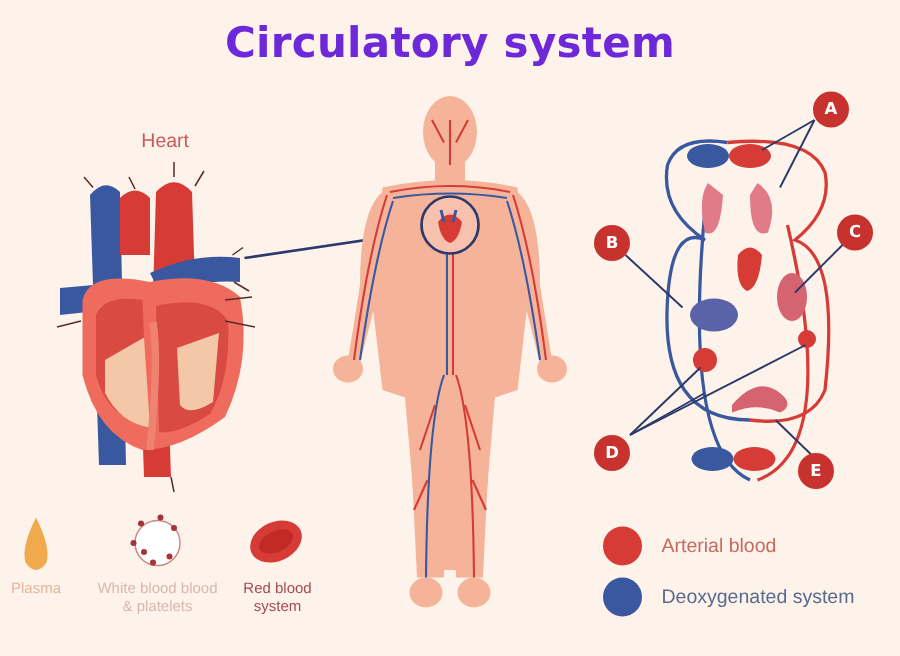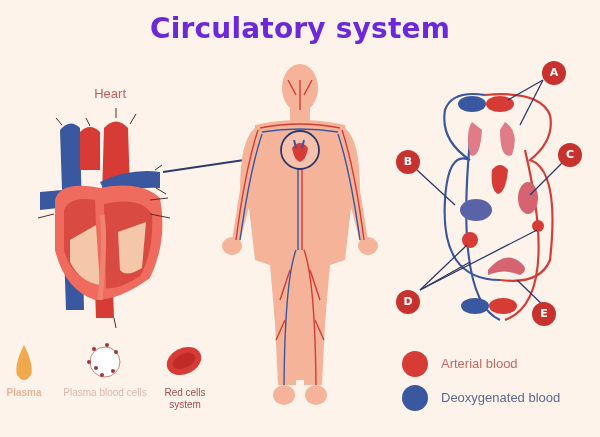--- a/index.html
+++ b/index.html
@@ -128,27 +128,28 @@
     <circle cx="116" cy="352" r="2" fill="#a8323a"></circle>
       <circle cx="89" cy="362" r="2" fill="#a8323a"></circle>
     <circle cx="96" cy="368" r="2" fill="#a8323a"></circle>
       <circle cx="113" cy="371" r="2" fill="#a8323a"></circle>
     <circle cx="102" cy="375" r="2" fill="#a8323a"></circle>
   </g>
   <ellipse cx="184" cy="361" rx="18" ry="13" transform="rotate(-25 184 361)" fill="#d63b36"></ellipse>
   <ellipse cx="184" cy="361" rx="12" ry="7" transform="rotate(-25 184 361)" fill="#c22a28"></ellipse>
 </svg>
 
-<div class="cell-label" style="left:2px; top:387px; width:44px; color:#e7b59a;font-weight:bold;">Plasma</div>
+<div class="cell-label" style="left:2px; top:387px; width:44px; color:#e7b59a;">Plasma</div>
 <div class="cell-label" style="left:55px; top:387px; width:100px; color:#d9b7ae;">
-  <div>Plasma blood cells</div>
+  <div>White blood blood</div>
+  <div>&amp; platelets</div>
 </div>
 <div class="cell-label" style="left:155px; top:387px; width:60px; color:#a64b53;">
-  <div>Red cells</div>
+  <div>Red blood</div>
   <div>system</div>
 </div>
 
 <svg class="art" width="600" height="437">
   <circle cx="415" cy="364" r="13" fill="#d63b36"></circle>
   <circle cx="415" cy="398" r="13" fill="#3a58a0"></circle>
 </svg>
 <div class="legend-text" style="left:441px; top:356px; color:#c46a60;">Arterial blood</div>
-<div class="legend-text" style="left:441px; top:390px; color:#5a6a8f;">Deoxygenated blood</div>
+<div class="legend-text" style="left:441px; top:390px; color:#5a6a8f;">Deoxygenated system</div>
 
 </body></html>

